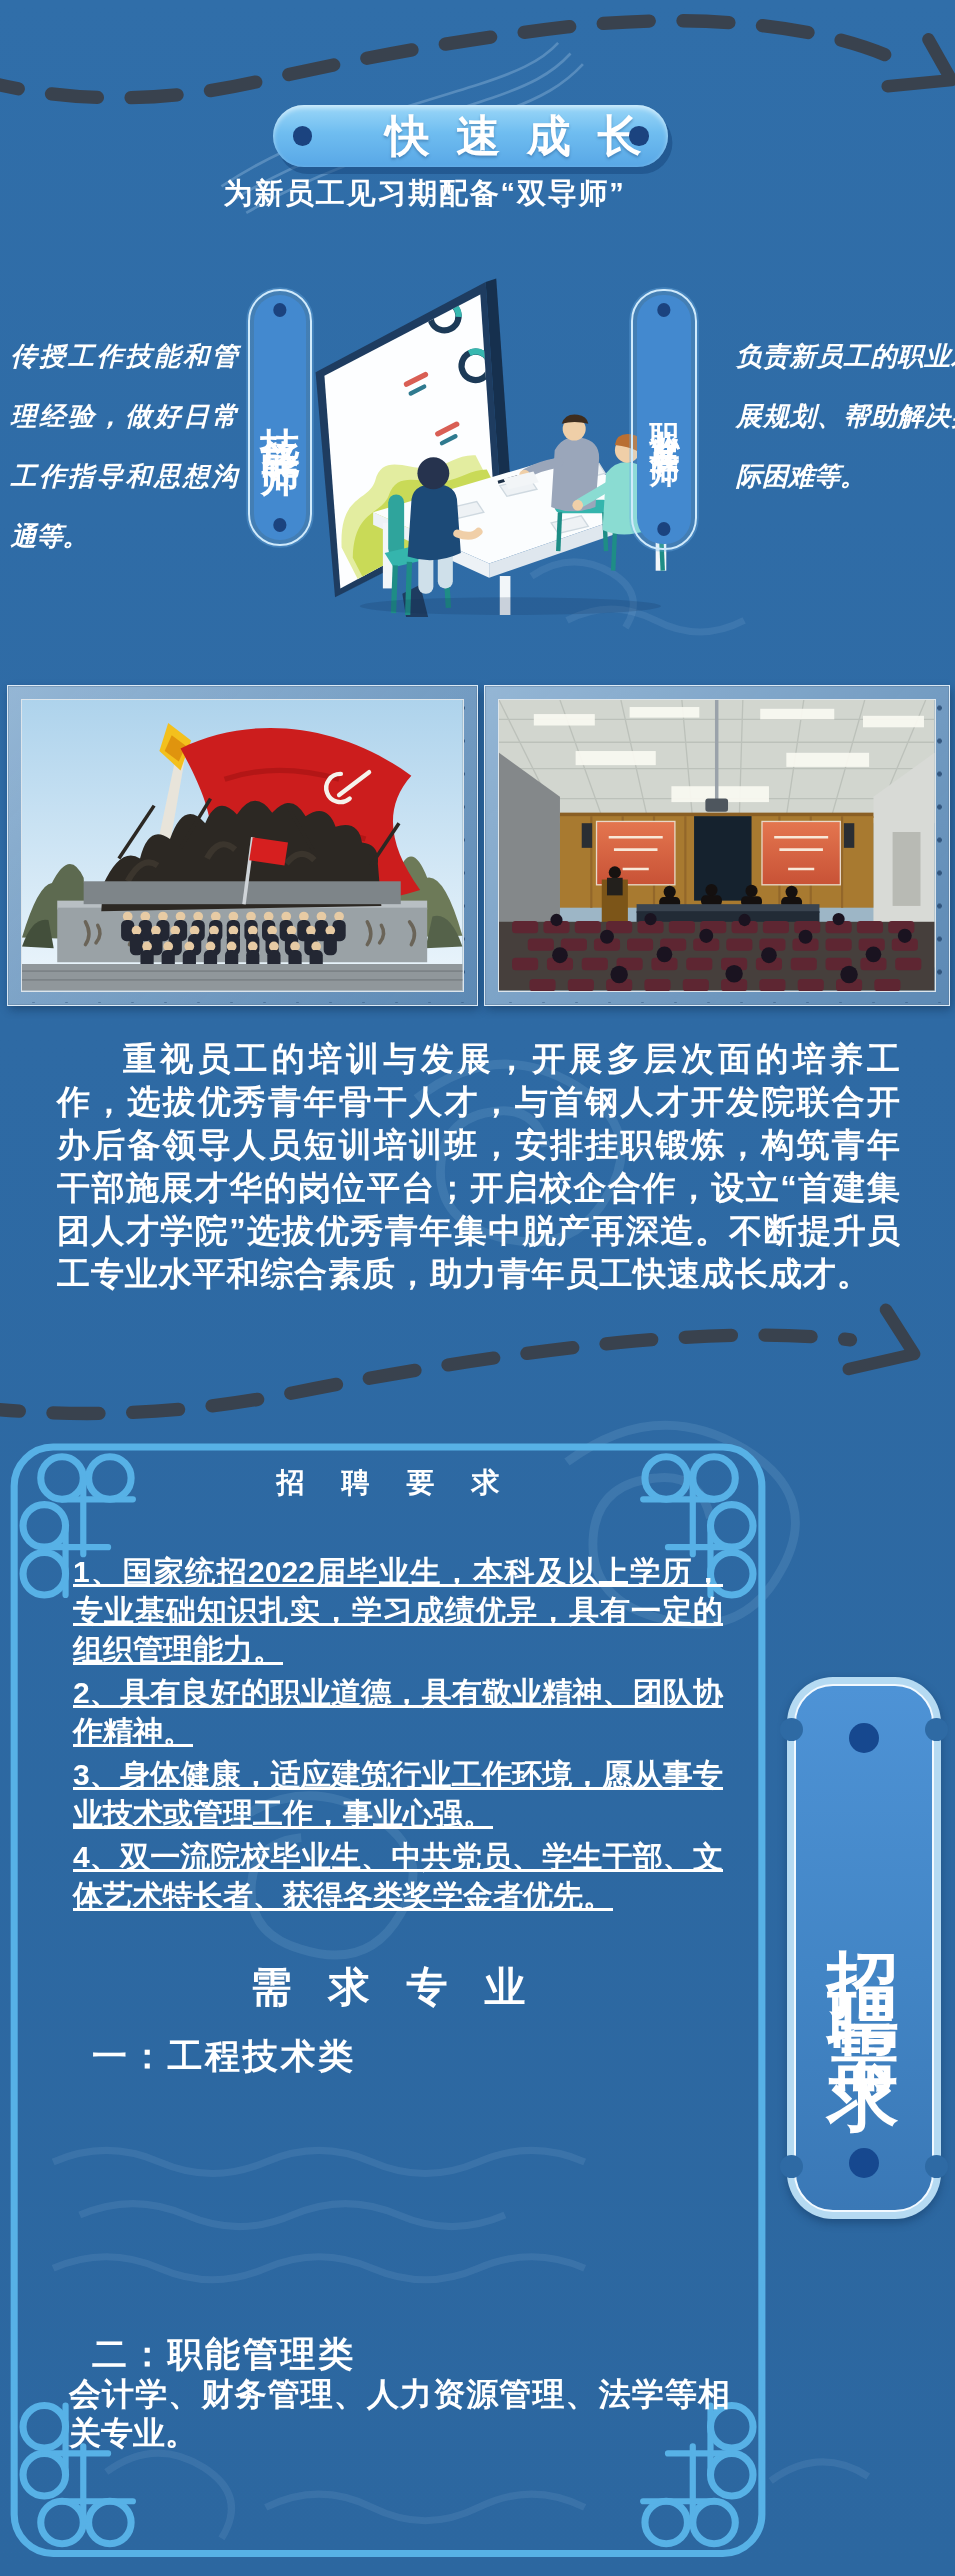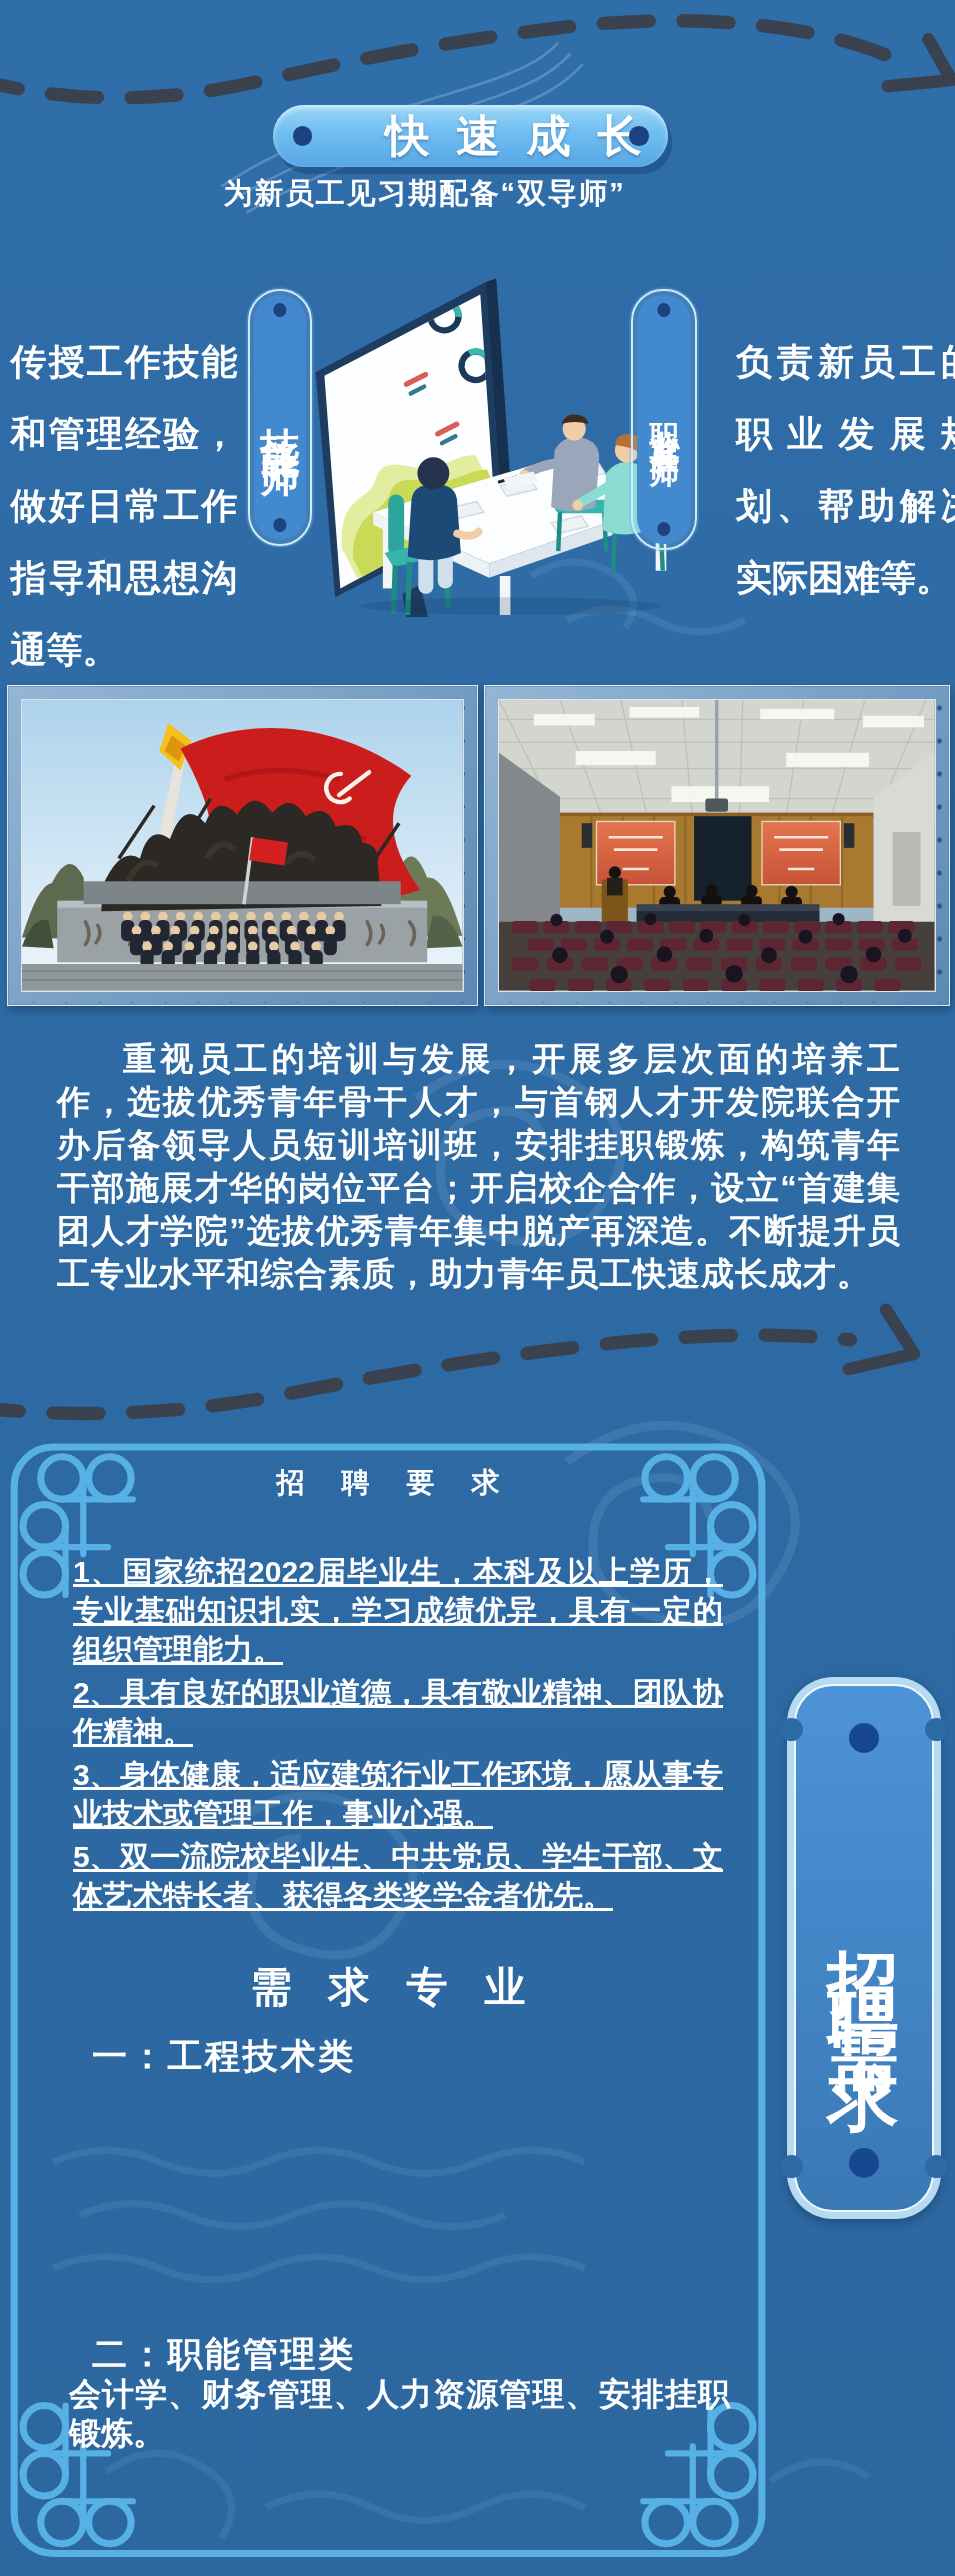--- a/index.html
+++ b/index.html
@@ -39,21 +39,21 @@
     content:"";position:absolute;left:50%;width:13.3px;height:13.3px;border-radius:50%;
     background:#1b437f;transform:translateX(-50%);
   }
   .tablet-inner::before{top:8px;} .tablet-inner::after{bottom:8px;}
   .vtext{writing-mode:vertical-rl;text-orientation:upright;color:#fff;}
   .tab-skill{left:248px;top:289px;width:64px;height:257px;}
   .tab-skill .vtext{font-size:39px;letter-spacing:10.6px;}
   .tab-career{left:631px;top:289px;width:66px;height:261px;}
   .tab-career .vtext{font-size:30px;letter-spacing:7px;}
 
-  .mentor-desc{font-size:36px;line-height:72px;text-align:justify;}
+  .mentor-desc{font-size:26px;line-height:60px;text-align:justify;font-style:italic;}
   .desc-left{left:10.6px;top:326px;width:227px;}
   .desc-right{left:736px;top:326px;width:241px;}
 
   
   .photo-frame{
     box-sizing:border-box;padding:13.3px;
     background:linear-gradient(135deg,rgba(216,232,244,.6),rgba(148,174,200,.45));
     border:1.8px solid rgba(238,248,255,.85);
     box-shadow:1.8px 3.5px 8.9px rgba(8,28,55,.4), inset 0 0 0 0.9px rgba(90,120,150,.4);
   }
@@ -501,27 +501,27 @@
     </svg>
   </div>
 
   <div class="abs training">重视员工的培训与发展，开展多层次面的培养工作，选拔优秀青年骨干人才，与首钢人才开发院联合开办后备领导人员短训培训班，安排挂职锻炼，构筑青年干部施展才华的岗位平台；开启校企合作，设立“首建集团人才学院”选拔优秀青年集中脱产再深造。不断提升员工专业水平和综合素质，助力青年员工快速成长成才。</div>
 
   <div class="abs req-title">招聘要求</div>
   <div class="abs req-list">
     <p>1、国家统招2022届毕业生，本科及以上学历，专业基础知识扎实，学习成绩优异，具有一定的组织管理能力。</p>
     <p>2、具有良好的职业道德，具有敬业精神、团队协作精神。</p>
     <p>3、身体健康，适应建筑行业工作环境，愿从事专业技术或管理工作，事业心强。</p>
-    <p>5、双一流院校毕业生、中共党员、学生干部、文体艺术特长者、获得各类奖学金者优先。</p>
+    <p>4、双一流院校毕业生、中共党员、学生干部、文体艺术特长者、获得各类奖学金者优先。</p>
   </div>
 
   <div class="abs majors-title">需求专业</div>
   <div class="abs major-label1">一：工程技术类</div>
   <div class="abs major-label2">二：职能管理类</div>
-  <div class="abs major-text2">会计学、财务管理、人力资源管理、安排挂职锻炼。</div>
+  <div class="abs major-text2">会计学、财务管理、人力资源管理、法学等相关专业。</div>
 
   <div class="abs tablet-big">
     <div class="tablet-big-inner">
       <span class="vtext">招聘需求</span>
     </div>
     <span class="notch n-tl"></span>
     <span class="notch n-tr"></span>
     <span class="notch n-bl"></span>
     <span class="notch n-br"></span>
   </div>

